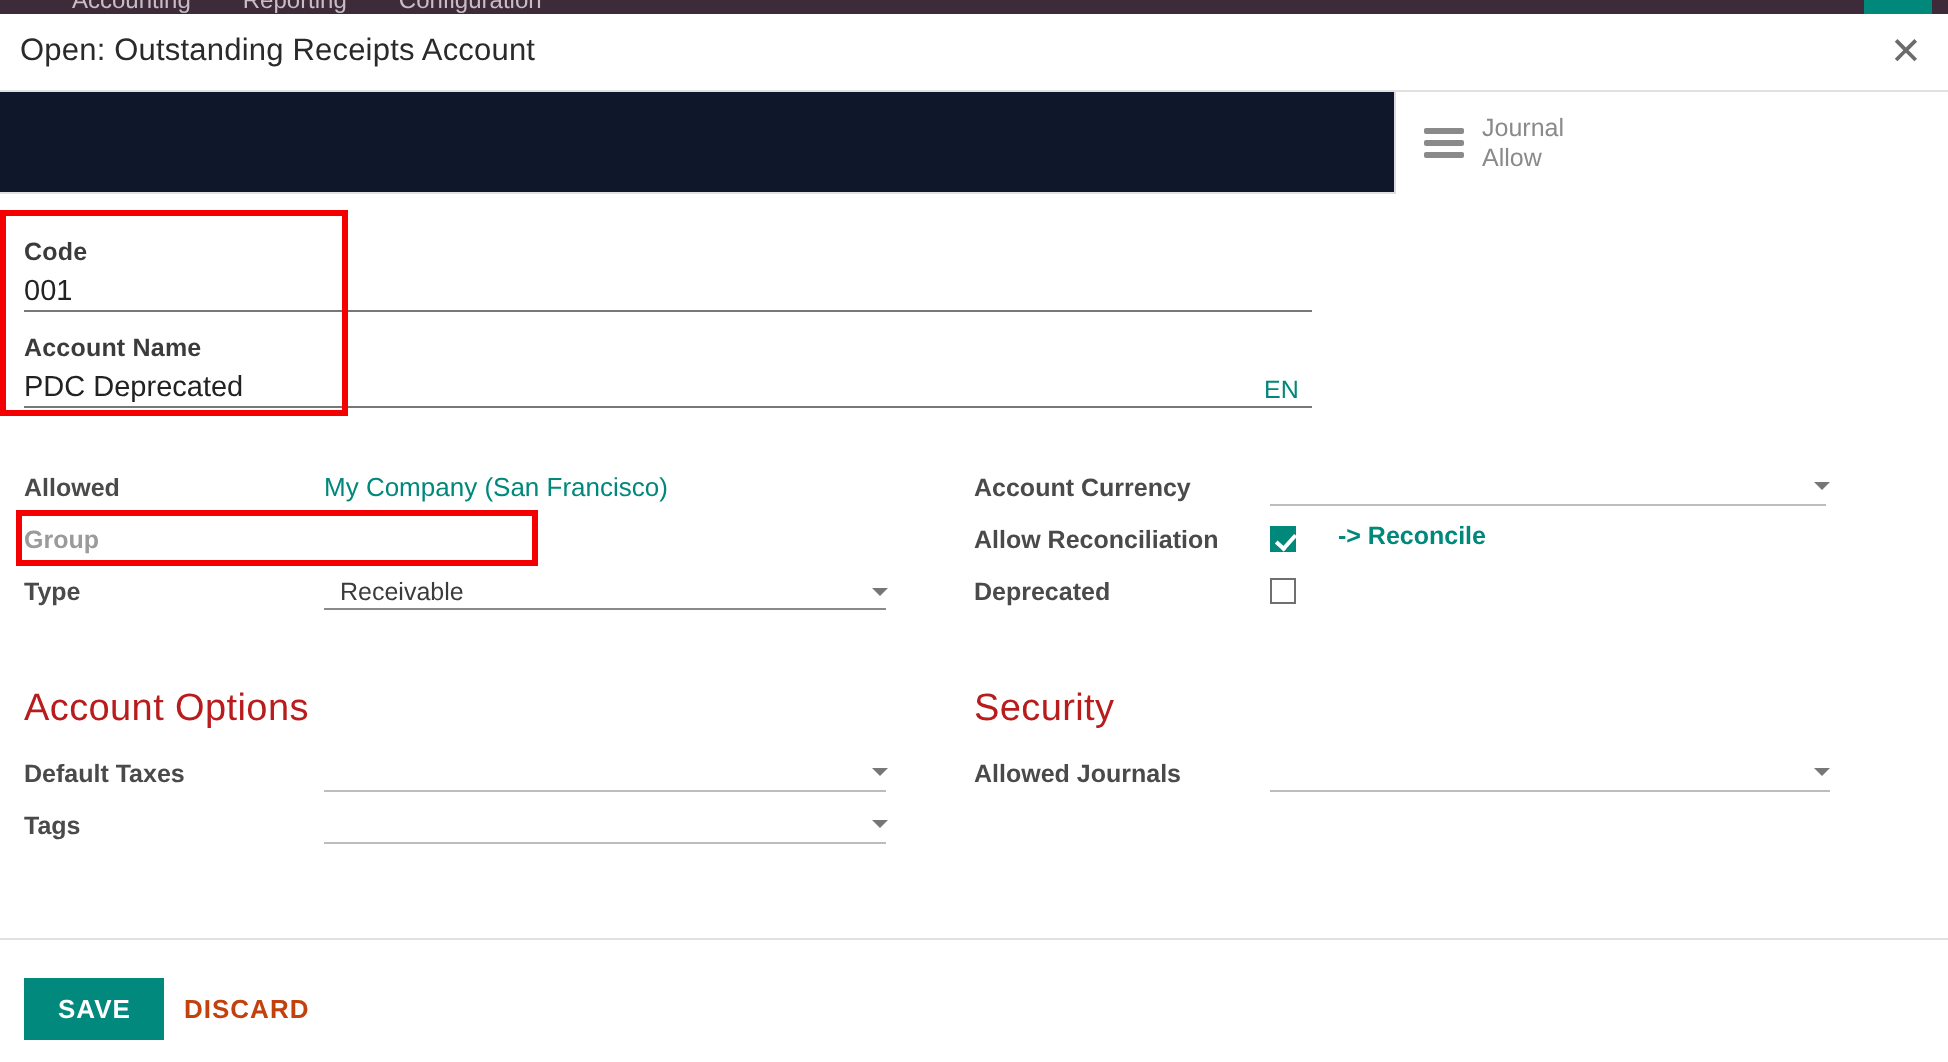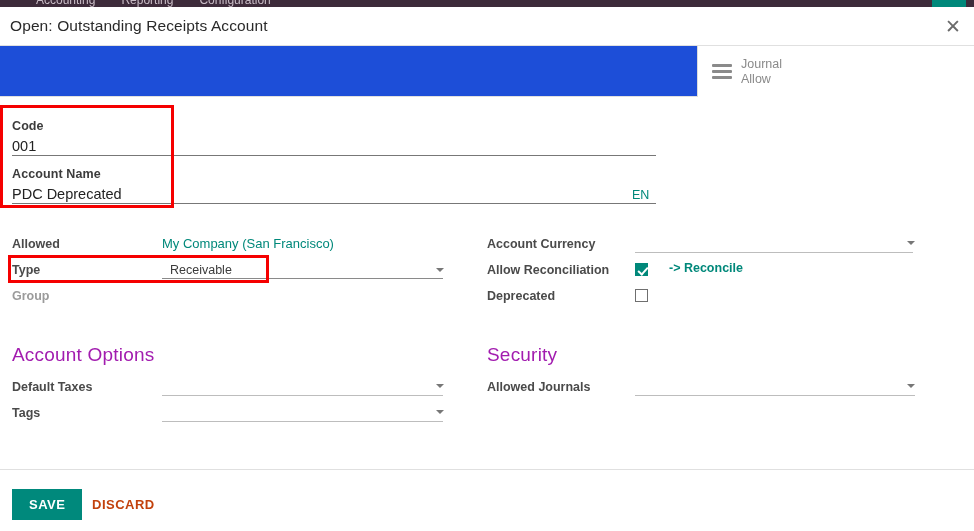--- a/index.html
+++ b/index.html
@@ -63,21 +63,21 @@
     font-size: 19px; color: #6b6b6b;
     cursor: pointer;
     font-family: "DejaVu Sans", sans-serif;
   }
 
   
   .statusbar-row {
     position: absolute; left: 0; top: 46px;
     width: 820px; height: 51px;
     border-bottom: 1px solid #e0e0e0;
-    background: #1d4ed8;
+    background: #0f172a;
     padding-left: 28px;
   }
   .smart-button {
     position: absolute; right: 0; top: 0;
     height: 51px; width: 123px;
     border-left: 1px solid #dcdcdc;
     display: flex; align-items: center;
     padding-left: 14px;
     cursor: pointer;
     background: #fff;
@@ -182,21 +182,21 @@
   }
   .inline-link {
     position: absolute;
     font-size: 12.5px; font-weight: bold; color: #00887a;
     cursor: pointer; white-space: nowrap;
   }
 
   
   .sec-title {
     position: absolute;
-    font-size: 19px; color: #a21caf; font-weight: normal;
+    font-size: 19px; color: #b91c1c; font-weight: normal;
     letter-spacing: 0.2px;
   }
 
   
   .footer {
     position: absolute; left: 0; top: 469px;
     width: 974px; height: 62px;
     border-top: 1px solid #e0e0e0;
     background: #ffffff;
   }
@@ -277,31 +277,31 @@
     <div class="lang-badge" style="left:632px; top:91px;">EN</div>
 
     <div class="col col-left">
 
       <div class="frow">
         <span class="flabel" style="width:150px;">Allowed</span>
         <span class="fvalue link">My Company (San Francisco)</span>
       </div>
 
       <div class="frow">
+        <span class="flabel muted" style="width:150px;">Group</span>
+        <span class="fvalue"></span>
+      </div>
+
+      <div class="frow">
         <span class="flabel" style="width:150px;">Type</span>
         <span class="uline dark" style="left:150px; top:-1px; width:281px;"></span>
         <span class="sel-text" style="left:158px; top:0px;">Receivable</span>
         <span class="caret" style="left:424px; top:7px;"></span>
       </div>
 
-      <div class="frow">
-        <span class="flabel muted" style="width:150px;">Group</span>
-        <span class="fvalue"></span>
-      </div>
-
     </div>
 
     <div class="col col-right">
 
       <div class="frow">
         <span class="flabel" style="width:148px;">Account Currency</span>
         <span class="uline" style="left:148px; top:-1px; width:278px;"></span>
         <span class="caret" style="left:420px; top:6px;"></span>
       </div>
 

